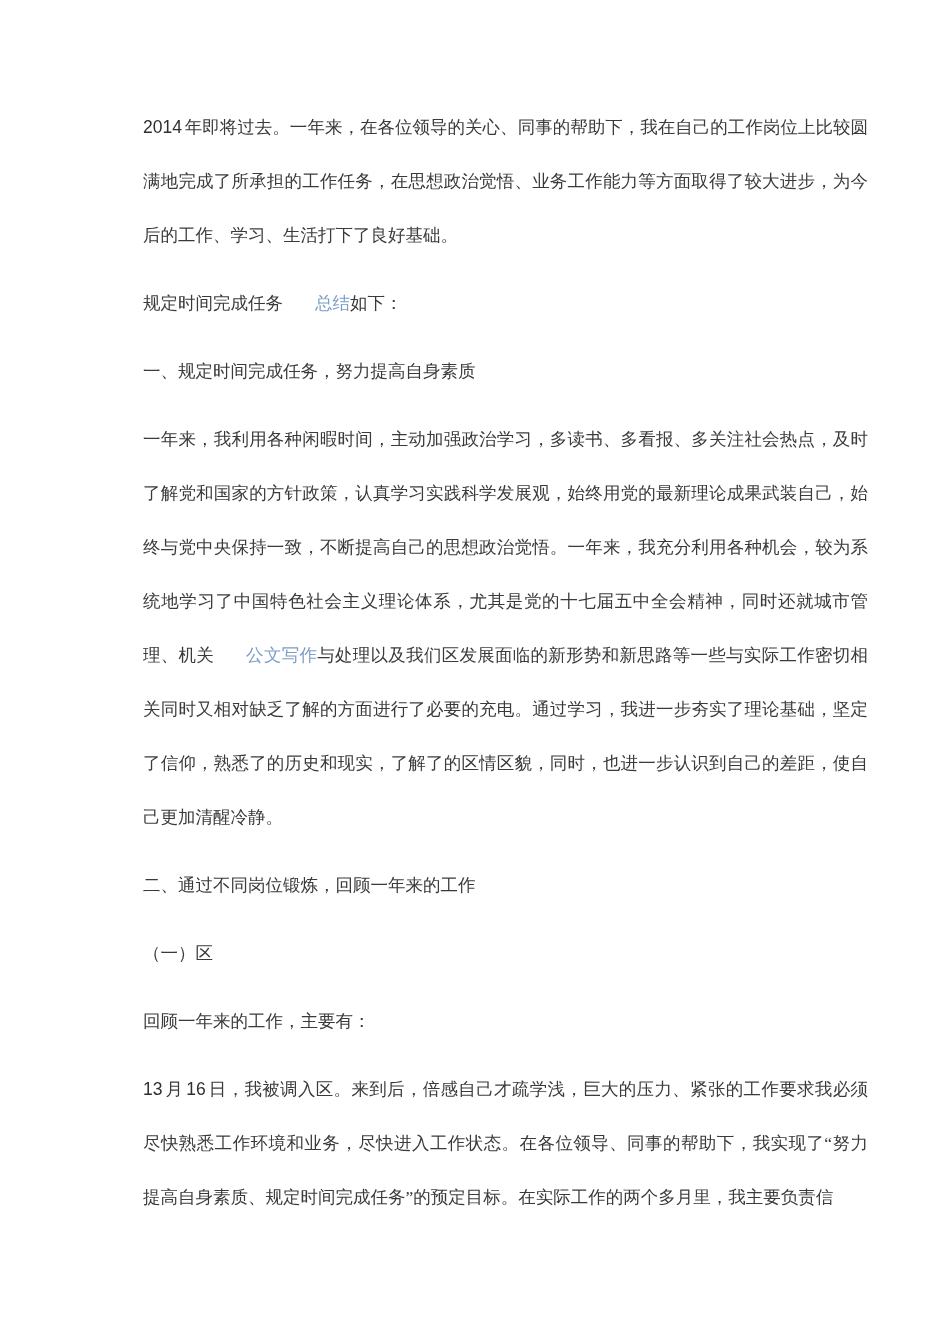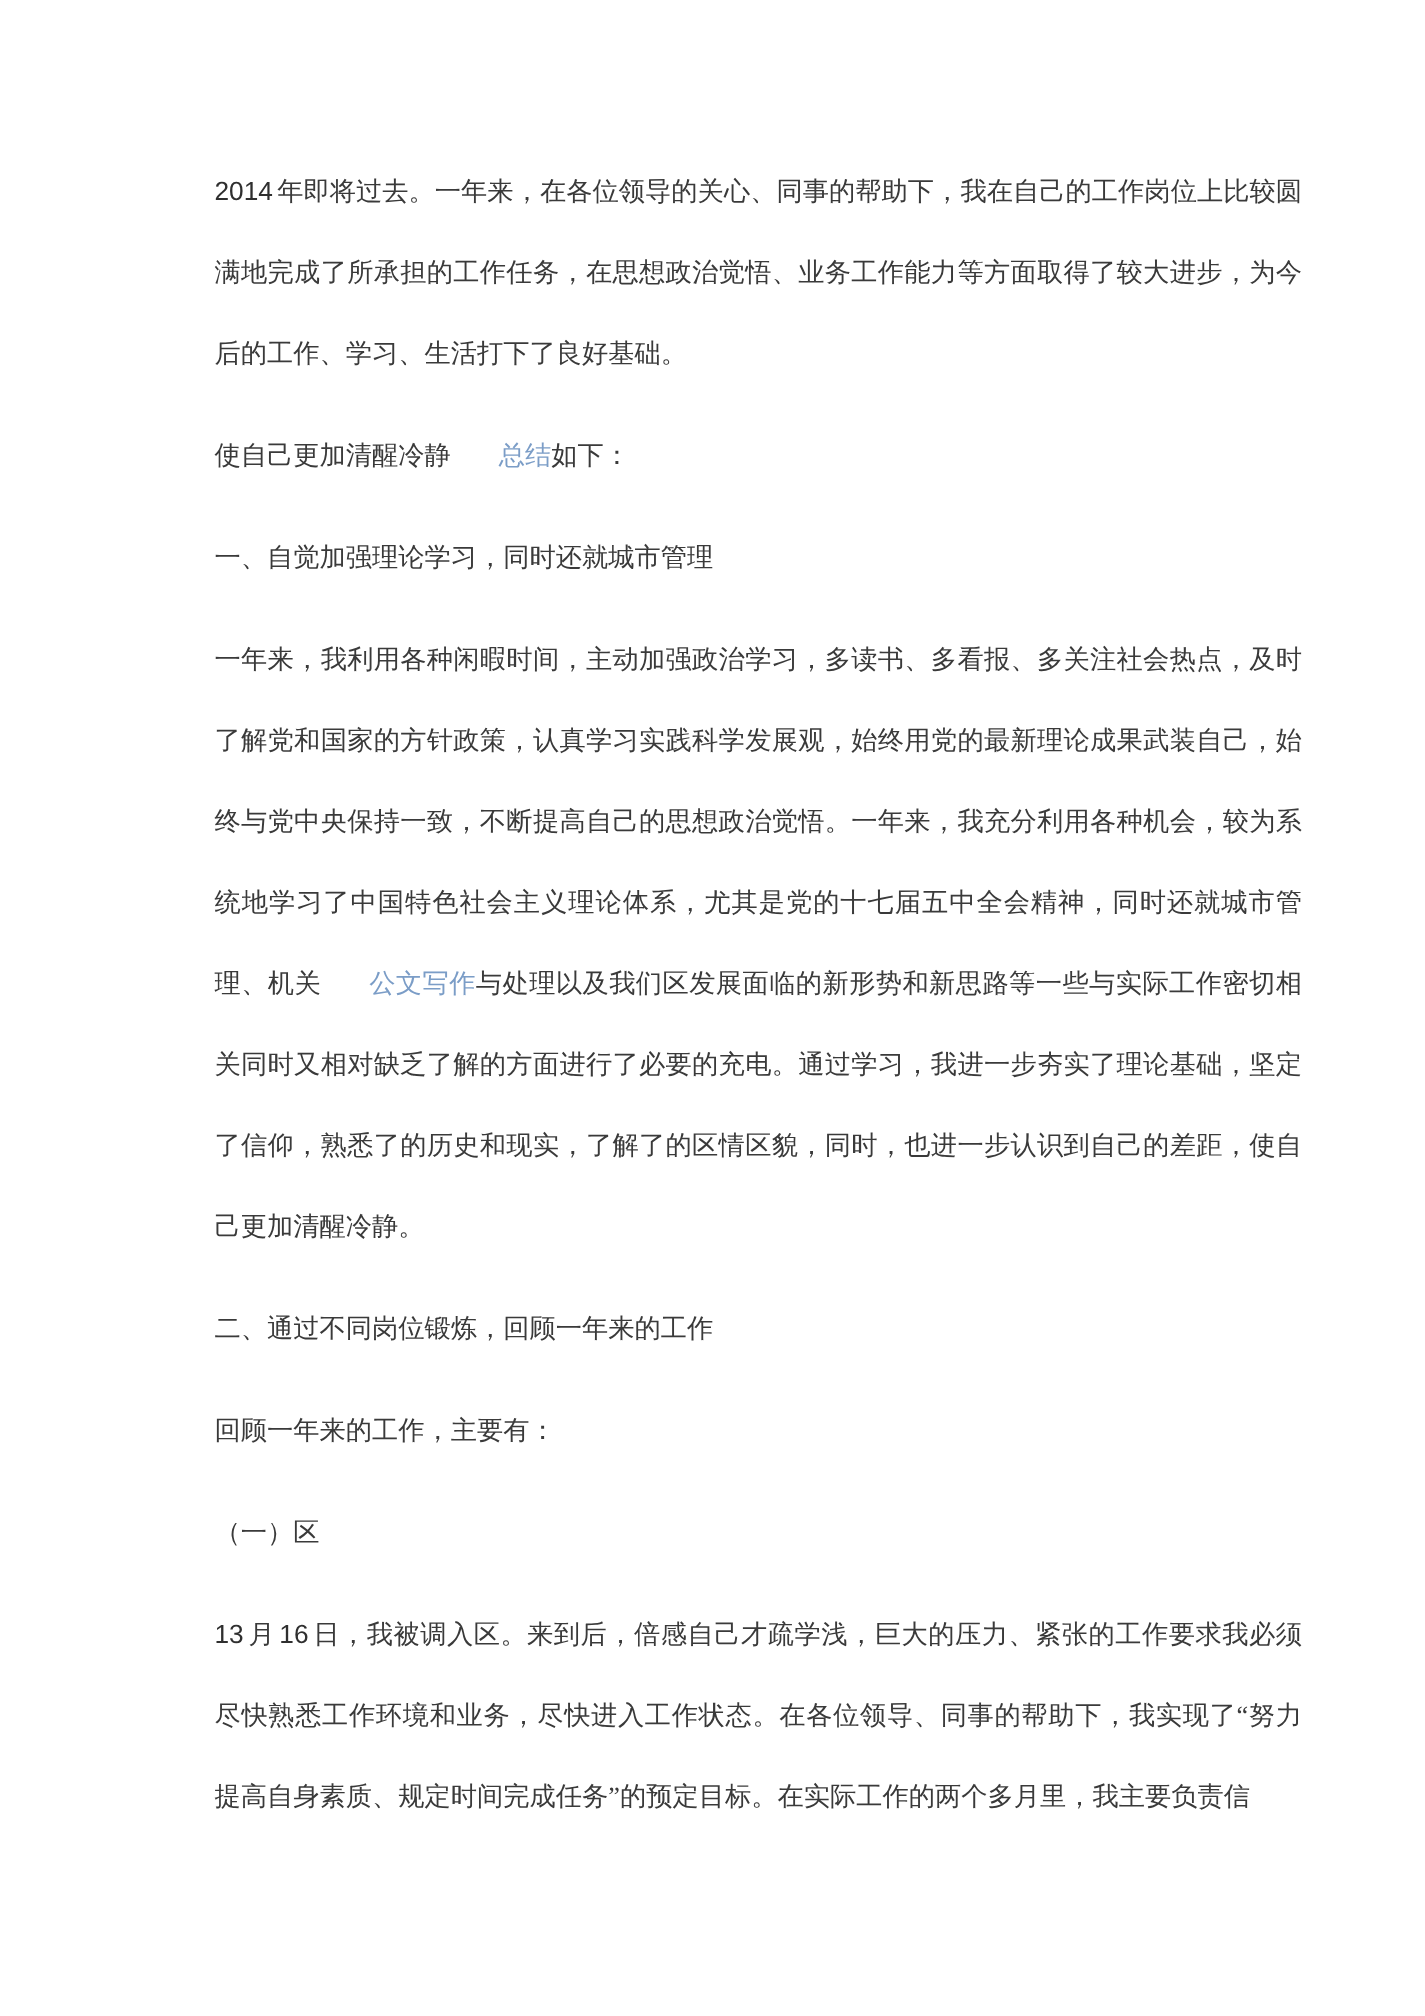--- a/index.html
+++ b/index.html
@@ -50,21 +50,21 @@
     cursor: pointer;
     margin-left: 32px;
   }
 </style>
 </head>
 <body>
 
 <div class="page">
   <main class="doc" id="doc-body">
       <p class="block paragraph"><span class="r-num">2014</span><span class="r-plain">年即将过去。一年来，在各位领导的关心、同事的帮助下，我在自己的工作岗位上比较圆满地完成了所承担的工作任务，在思想政治觉悟、业务工作能力等方面取得了较大进步，为今后的工作、学习、生活打下了良好基础。</span></p>
-      <p class="block paragraph"><span class="r-plain">使自己更加清醒冷静</span><a class="r-link" href="#">总结</a><span class="r-plain">如下：</span></p>
-      <h2 class="block heading"><span class="r-plain">一、自觉加强理论学习，同时还就城市管理</span></h2>
+      <p class="block paragraph"><span class="r-plain">规定时间完成任务</span><a class="r-link" href="#">总结</a><span class="r-plain">如下：</span></p>
+      <h2 class="block heading"><span class="r-plain">一、规定时间完成任务，努力提高自身素质</span></h2>
       <p class="block paragraph"><span class="r-plain">一年来，我利用各种闲暇时间，主动加强政治学习，多读书、多看报、多关注社会热点，及时了解党和国家的方针政策，认真学习实践科学发展观，始终用党的最新理论成果武装自己，始终与党中央保持一致，不断提高自己的思想政治觉悟。一年来，我充分利用各种机会，较为系统地学习了中国特色社会主义理论体系，尤其是党的十七届五中全会精神，同时还就城市管理、机关</span><a class="r-link" href="#">公文写作</a><span class="r-plain">与处理以及我们区发展面临的新形势和新思路等一些与实际工作密切相关同时又相对缺乏了解的方面进行了必要的充电。通过学习，我进一步夯实了理论基础，坚定了信仰，熟悉了的历史和现实，了解了的区情区貌，同时，也进一步认识到自己的差距，使自己更加清醒冷静。</span></p>
       <h2 class="block heading"><span class="r-plain">二、通过不同岗位锻炼，回顾一年来的工作</span></h2>
+      <p class="block paragraph"><span class="r-plain">（一）区</span></p>
       <p class="block paragraph"><span class="r-plain">回顾一年来的工作，主要有：</span></p>
-      <p class="block paragraph"><span class="r-plain">（一）区</span></p>
       <p class="block paragraph"><span class="r-num">13</span><span class="r-plain">月</span><span class="r-num">16</span><span class="r-plain">日，我被调入区。来到后，倍感自己才疏学浅，巨大的压力、紧张的工作要求我必须尽快熟悉工作环境和业务，尽快进入工作状态。在各位领导、同事的帮助下，我实现了“努力提高自身素质、规定时间完成任务”的预定目标。在实际工作的两个多月里，我主要负责信</span></p>
     </main>
 </div>
 
 </body></html>

